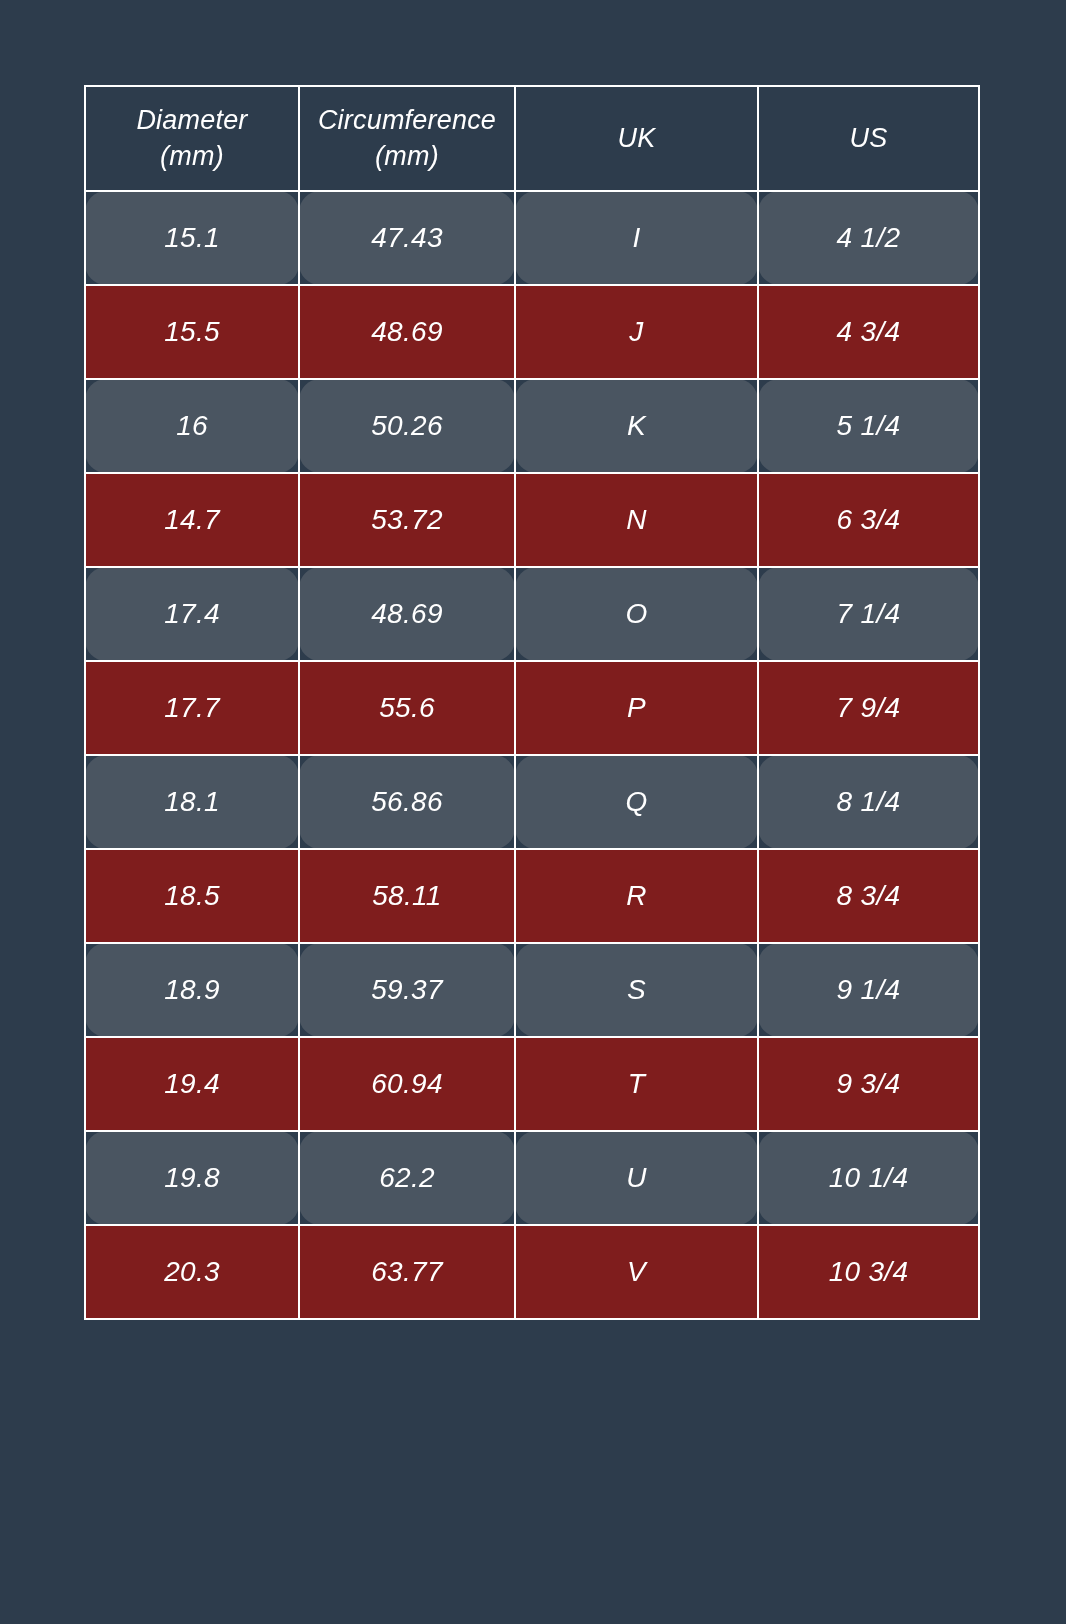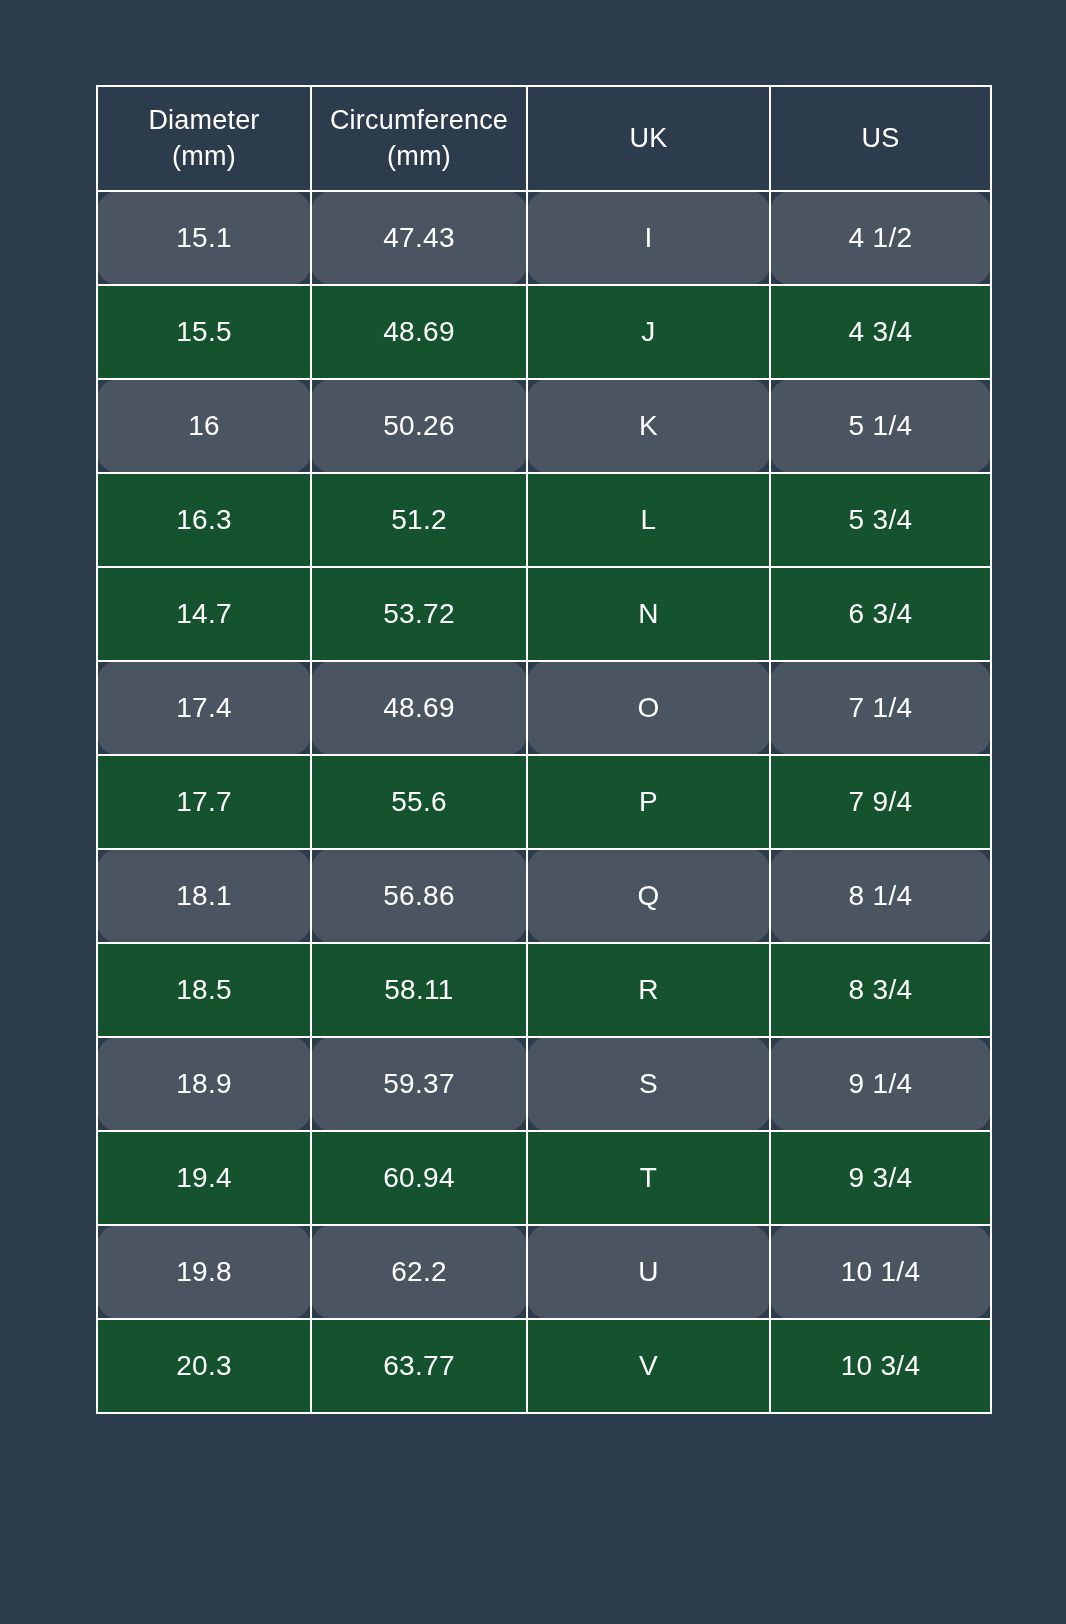--- a/index.html
+++ b/index.html
@@ -17,25 +17,26 @@
 
   #page {
     position: relative;
     width: 1066px;
     height: 1624px;
     background: #2d3c4c;
   }
 
   #size-table {
     position: absolute;
-    left: 96px;
+    left: 84px;
     top: 85px;
     width: 894px;
     border-collapse: collapse;
     table-layout: fixed;
+    font-style: italic;
   }
 
   #size-table col.col-diameter      { width: 214px; }
   #size-table col.col-circumference { width: 216px; }
   #size-table col.col-uk            { width: 243px; }
   #size-table col.col-us            { width: 221px; }
 
   #size-table th,
   #size-table td {
     border: 2px solid #ffffff;
@@ -59,21 +60,21 @@
     font-size: 28px;
     letter-spacing: 0.3px;
   }
 
   #size-table tbody tr.row-shaded td {
     background: #4a5561;
     border-radius: 21px;
   }
 
   #size-table tbody tr.row-plain td {
-    background: #14532d;
+    background: #7f1d1d;
     margin-left: 13px;
   }
 
   .hdr-line {
     display: block;
   }
 </style>
 </head>
 <body>
 
@@ -117,26 +118,20 @@
           <td>15.5</td>
           <td>48.69</td>
           <td>J</td>
           <td>4 3/4</td>
         </tr>
         <tr class="row-shaded">
           <td>16</td>
           <td>50.26</td>
           <td>K</td>
           <td>5 1/4</td>
-        </tr>
-        <tr class="row-plain">
-          <td>16.3</td>
-          <td>51.2</td>
-          <td>L</td>
-          <td>5 3/4</td>
         </tr>
         <tr class="row-plain">
           <td>14.7</td>
           <td>53.72</td>
           <td>N</td>
           <td>6 3/4</td>
         </tr>
         <tr class="row-shaded">
           <td>17.4</td>
           <td>48.69</td>

